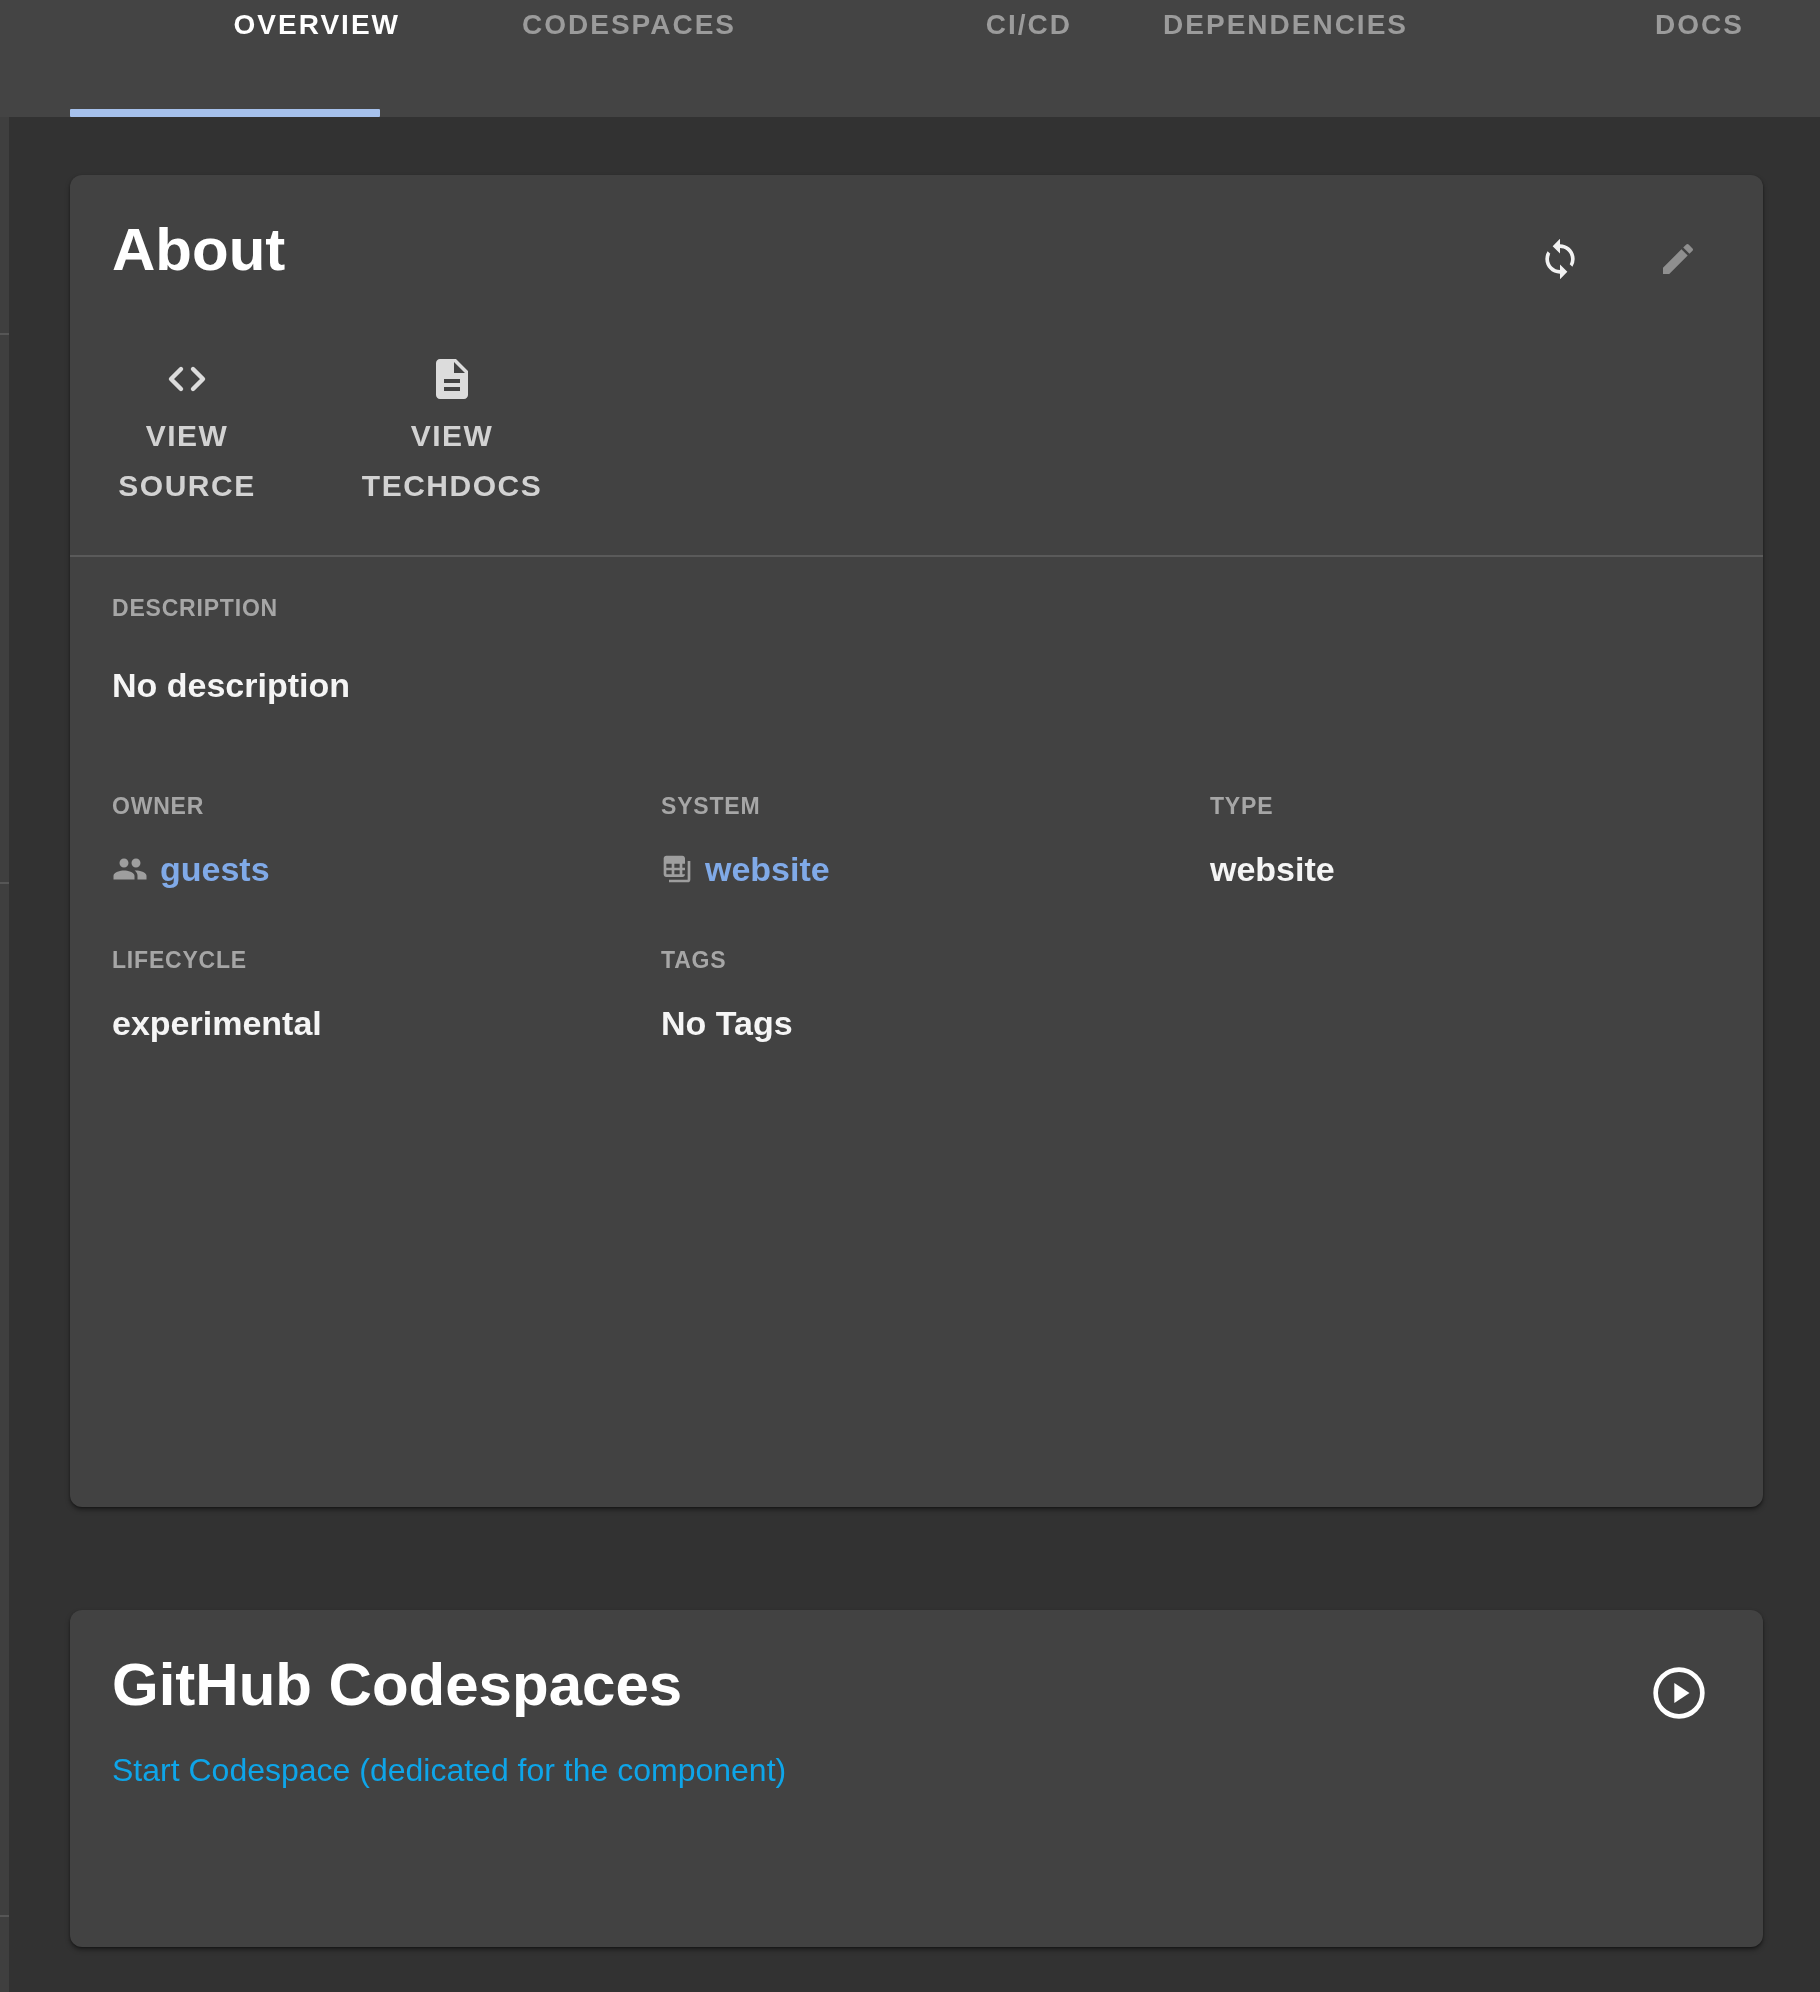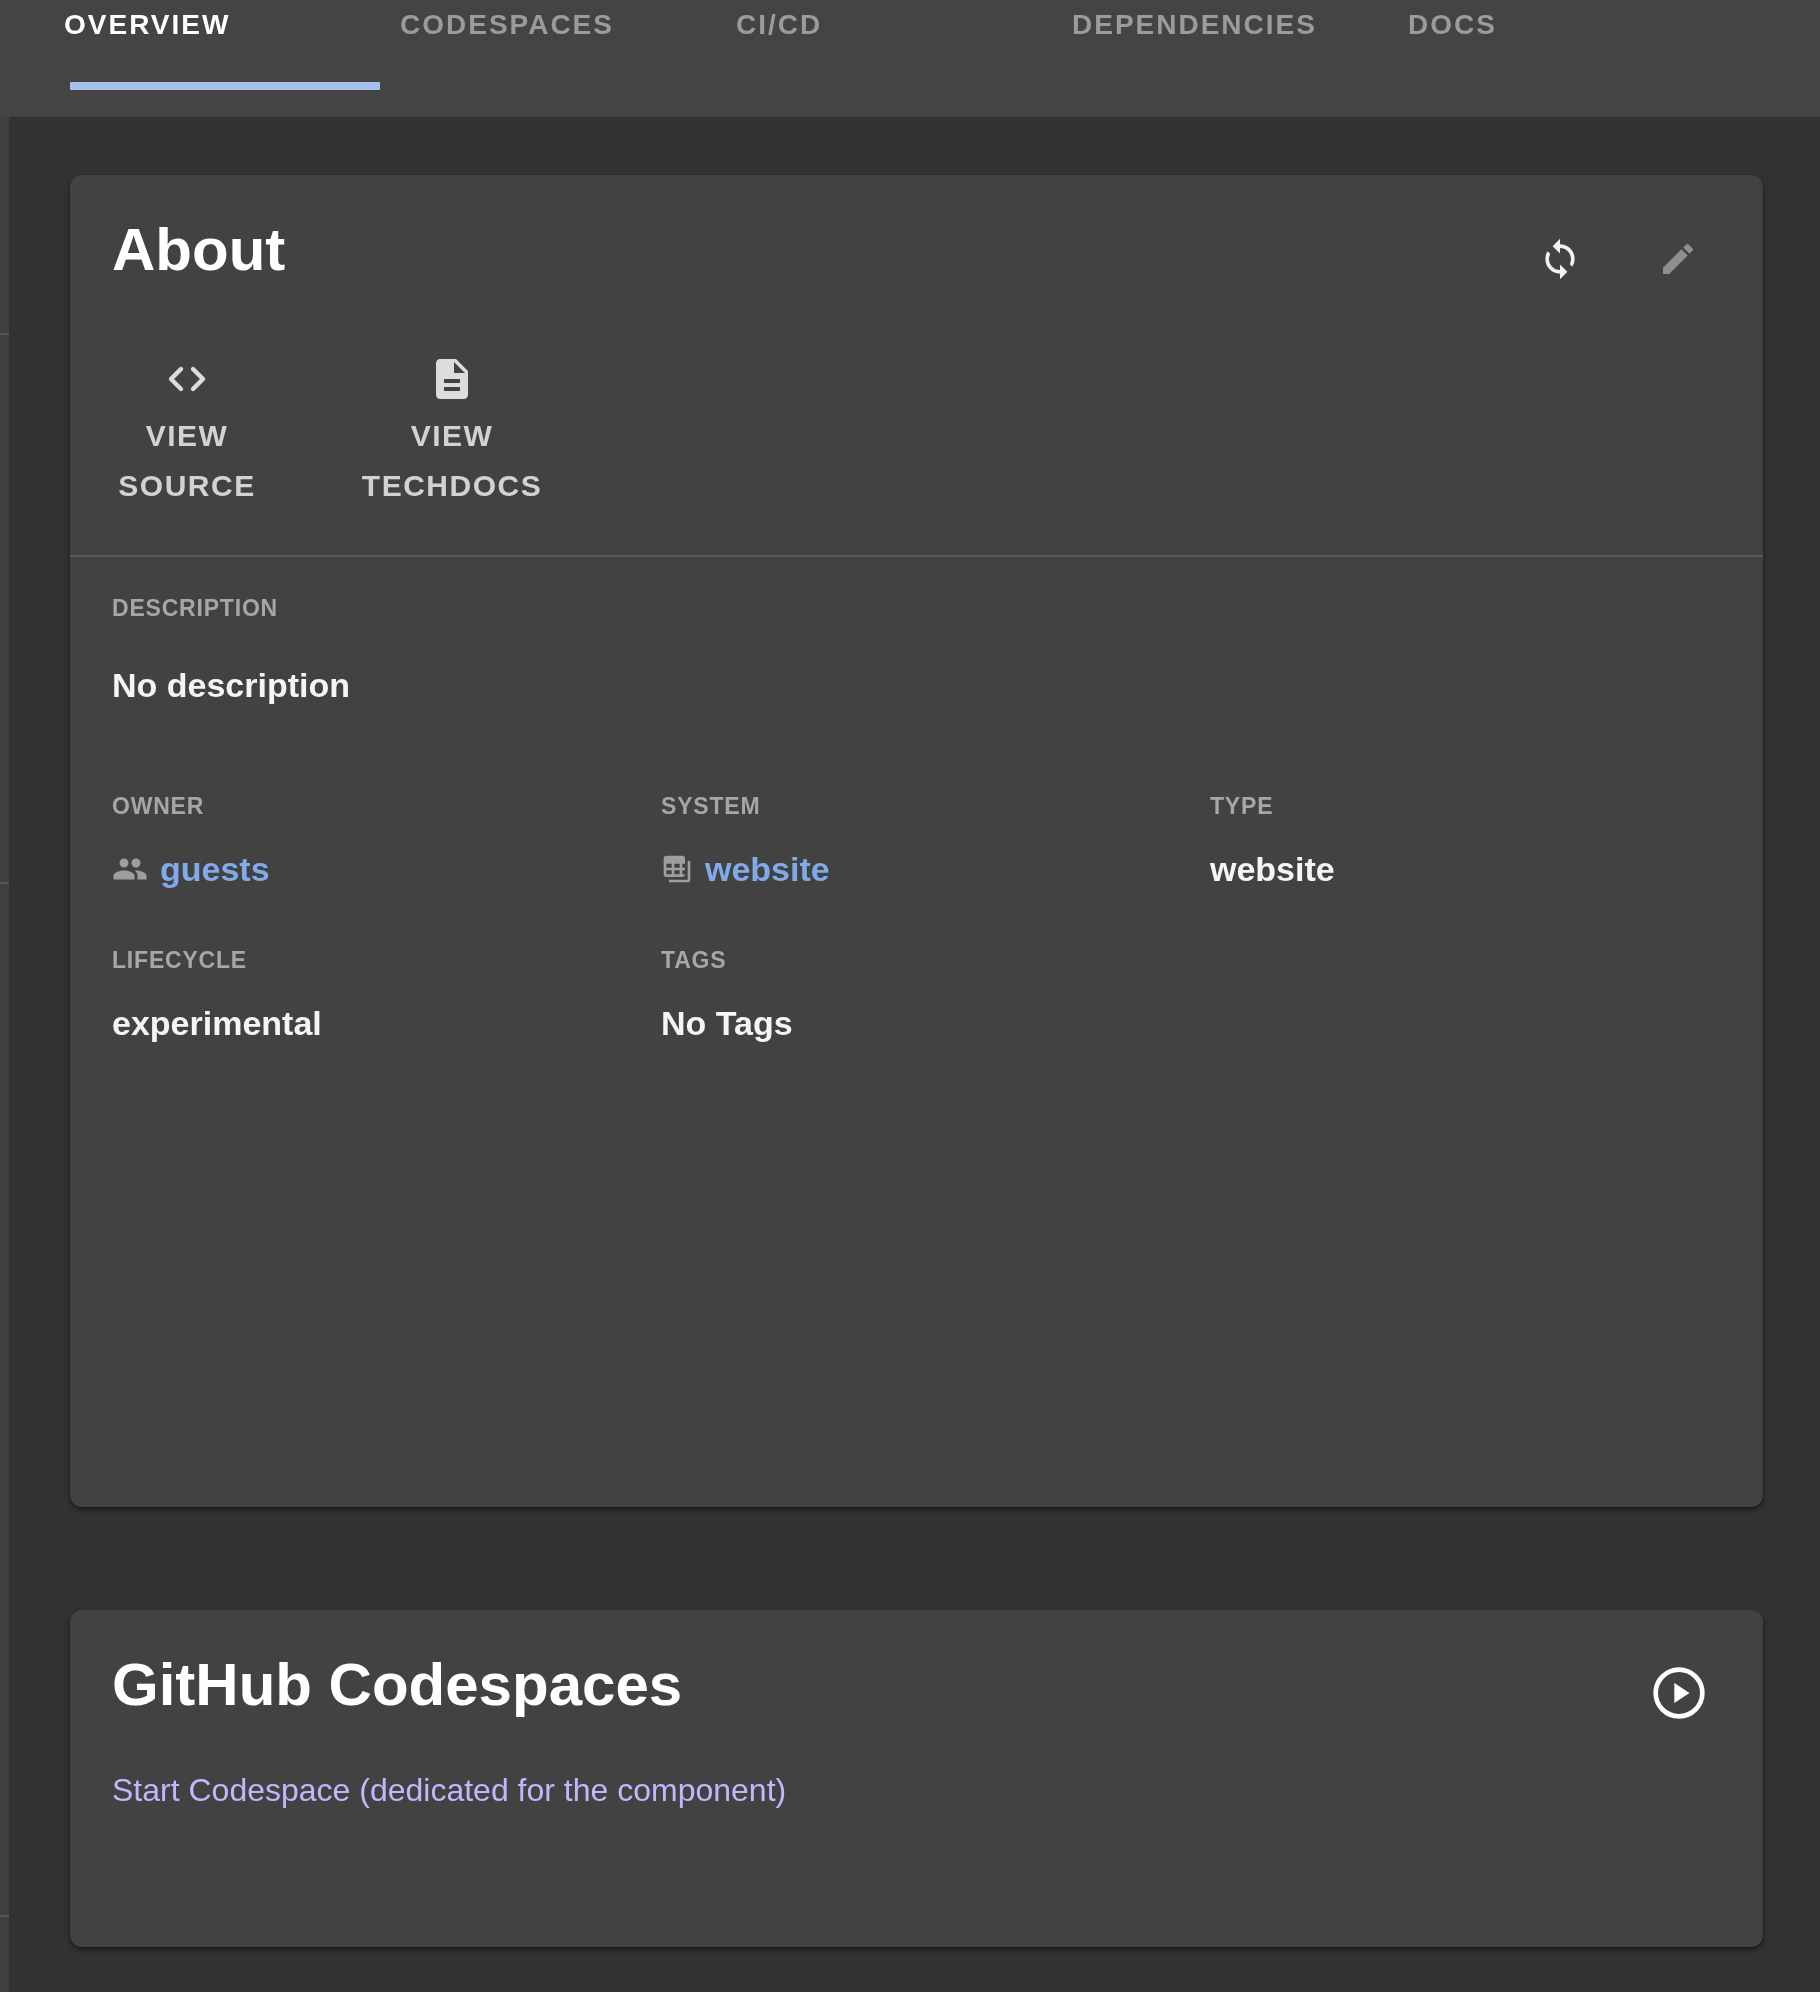--- a/index.html
+++ b/index.html
@@ -8,22 +8,22 @@
     background:#323232;
     font-family:"Liberation Sans","DejaVu Sans",sans-serif;
     -webkit-font-smoothing:antialiased;
   }
   
   .tabbar{
     position:absolute;top:0;left:0;width:1820px;height:117px;
     background:#444444;display:flex;padding-left:64px;box-sizing:border-box;
   }
   .tab{
-    position:relative;width:336px;height:90px;flex:0 0 auto;
-    display:flex;justify-content:flex-start;cursor:pointer;
+    position:relative;width:336px;height:117px;flex:0 0 auto;
+    display:flex;justify-content:flex-end;cursor:pointer;
   }
   .tab-label{
     margin-top:8px;font-size:28px;font-weight:700;letter-spacing:2px;
     color:#9b9b9b;text-transform:uppercase;line-height:34px;white-space:nowrap;
   }
   .tab.active .tab-label{color:#ffffff;}
   .tab-indicator{
     position:absolute;bottom:0;left:6px;right:20px;height:8px;
     background:#a6c1ec;border-radius:1px;
   }
@@ -42,21 +42,21 @@
   .about-card{top:58px;height:1332px;}
   .codespaces-card{top:1493px;height:337px;}
   .card-title{
     position:absolute;left:42px;margin:0;font-size:60px;line-height:66px;
     font-weight:700;color:#ffffff;white-space:nowrap;
   }
   .about-card .card-title{top:42px;}
   .codespaces-card .card-title{top:42px;}
   .card-subtitle{
     position:absolute;left:42px;top:140px;font-size:32px;line-height:40px;
-    font-weight:400;color:#c4b5fd;white-space:nowrap;margin-top:20px;
+    font-weight:400;color:#0ea5e9;white-space:nowrap;
   }
   
   .header-actions{position:absolute;top:58px;left:1464px;display:flex;gap:66px;}
   .icon-btn{
     width:52px;height:52px;border:none;background:transparent;padding:0;margin:0;
     display:flex;align-items:center;justify-content:center;cursor:pointer;border-radius:50%;
   }
   .icon-btn.refresh{color:#f2f2f2;}
   .icon-btn.edit{color:#8f8f8f;}
   .play-btn{position:absolute;left:1581px;top:55px;width:56px;height:56px;color:#ffffff;}

